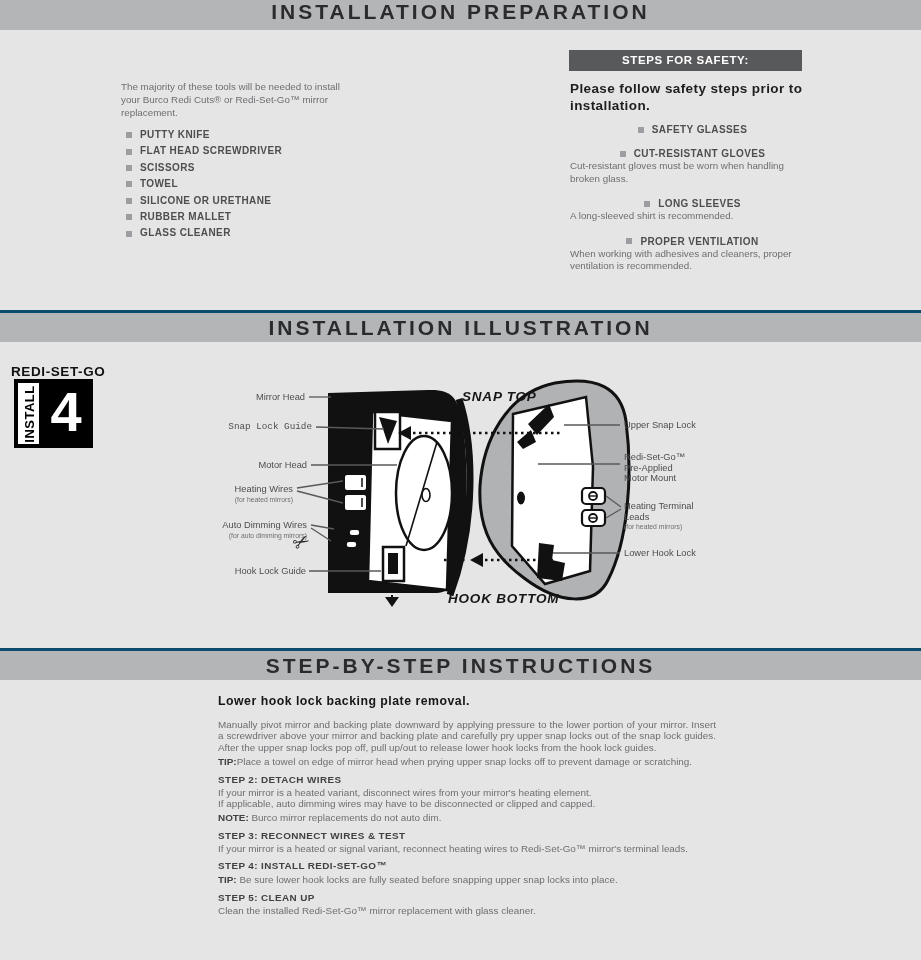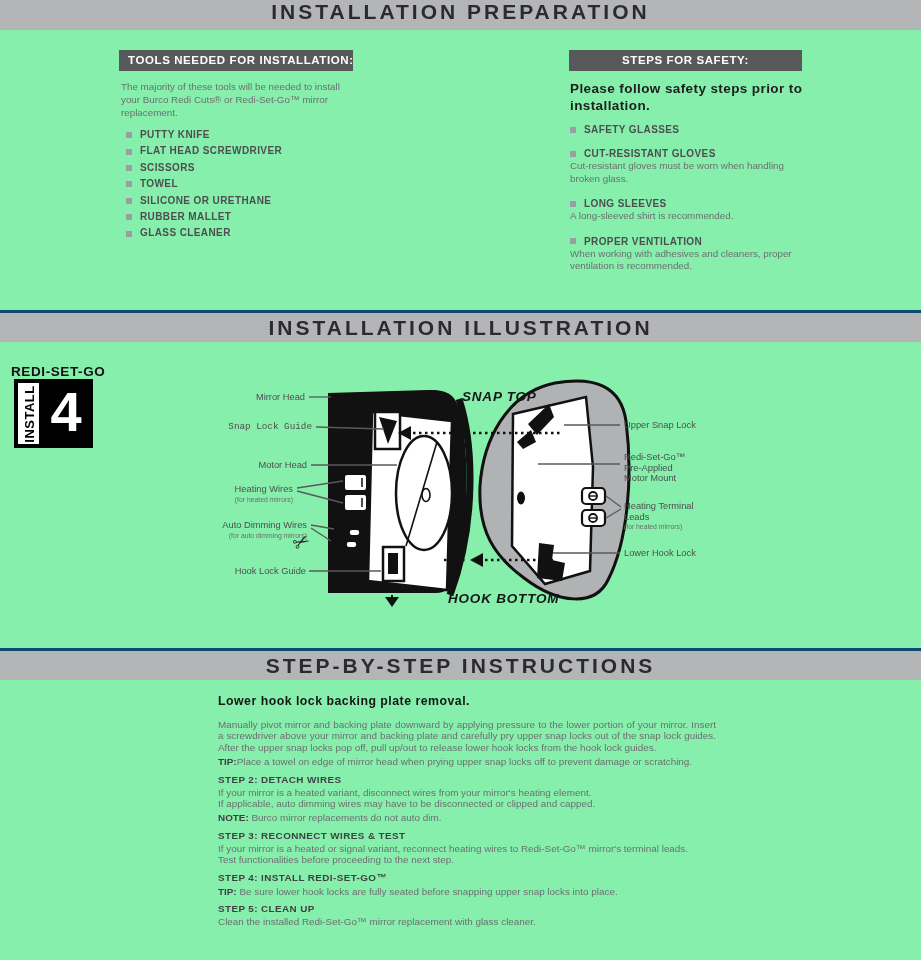--- a/index.html
+++ b/index.html
@@ -1,21 +1,21 @@
 <!DOCTYPE html>
 <html><head>
 <meta charset="utf-8">
 <style>
   * { margin:0; padding:0; box-sizing:border-box; }
   html,body { width:921px; height:960px; }
   body {
     font-family:"Liberation Sans", sans-serif;
     background:#ffffff; color:#6d6e71; position:relative; overflow:hidden;
   }
-  .page { position:absolute; left:0; top:0; width:921px; height:960px; background:#86efac; }
+  .page { position:absolute; left:0; top:0; width:921px; height:960px; background:#e5e5e5; }
 
   
   .section-bar {
     position:absolute; left:0; width:921px; height:32px;
     background:#b4b5b7; border-top:3px solid #0c4a6e;
     text-align:center; overflow:hidden;
   }
   .section-bar .bar-title {
     font-weight:bold; font-size:21px; letter-spacing:3px; color:#2b2b2d;
     line-height:30px; white-space:nowrap;
@@ -51,21 +51,21 @@
 
   
   .safety-intro {
     position:absolute; left:570px; top:81px; width:240px;
     font-size:13.5px; font-weight:bold; color:#1e1e1f; line-height:16.5px; letter-spacing:0.4px;
   }
   .safety-items { position:absolute; left:570px; top:124px; width:245px; }
   .safety-item { margin-bottom:13px; }
   .safety-item .si-title {
     font-size:10px; font-weight:bold; color:#4d4e50; letter-spacing:0.4px;
-    display:flex; align-items:center; margin-bottom:1px;
+    display:flex; align-items:center; margin-bottom:1px;justify-content:center;
   }
   .safety-item .si-desc { font-size:9.8px; line-height:12.6px; color:#6d6e71; }
 
   
   #illustration-area { position:absolute; left:0; top:345px; width:921px; height:303px;padding-left:32px; }
   #diagram-svg { position:absolute; left:0; top:0; }
 
   .brand-label {
     position:absolute; left:11px; top:19px; font-size:13.5px; font-weight:bold;
     color:#111; letter-spacing:0.6px;
@@ -119,21 +119,20 @@
 </style>
 </head>
 <body>
 
 <div class="page">
 
   <div class="section-bar" id="bar-top">
     <div class="bar-title">INSTALLATION PREPARATION</div>
   </div>
 
-  <div class="col-header" id="tools-header">TOOLS NEEDED FOR INSTALLATION:</div>
   <div class="tools-intro">The majority of these tools will be needed to install your Burco Redi Cuts® or Redi-Set-Go™ mirror replacement.</div>
   <ul class="tools-list">
     <li>
         <span class="sq-bullet"></span>
         <span>PUTTY KNIFE</span>
       </li>
     <li>
         <span class="sq-bullet"></span>
         <span>FLAT HEAD SCREWDRIVER</span>
       </li>
@@ -317,21 +316,20 @@
     <div class="step-body">Manually pivot mirror and backing plate downward by applying pressure to the lower portion of your mirror. Insert a screwdriver above your mirror and backing plate and carefully pry upper snap locks out of the snap lock guides. After the upper snap locks pop off, pull up/out to release lower hook locks from the hook lock guides.</div>
     <div class="step-note"><span class="inline-bold">TIP:</span><span>Place a towel on edge of mirror head when prying upper snap locks off to prevent damage or scratching.</span></div>
 
     <div class="step-title">STEP 2: DETACH WIRES</div>
     <div class="step-line">If your mirror is a heated variant, disconnect wires from your mirror's heating element.</div>
     <div class="step-line">If applicable, auto dimming wires may have to be disconnected or clipped and capped.</div>
     <div class="step-note"><span class="inline-bold">NOTE:</span> <span>Burco mirror replacements do not auto dim.</span></div>
 
     <div class="step-title">STEP 3: RECONNECT WIRES &amp; TEST</div>
     <div class="step-line">If your mirror is a heated or signal variant, reconnect heating wires to Redi-Set-Go™ mirror's terminal leads.</div>
-    <div class="step-line">Test functionalities before proceeding to the next step.</div>
 
     <div class="step-title">STEP 4: INSTALL REDI-SET-GO™</div>
     <div class="step-note"><span class="inline-bold">TIP:</span> <span>Be sure lower hook locks are fully seated before snapping upper snap locks into place.</span></div>
 
     <div class="step-title">STEP 5: CLEAN UP</div>
     <div class="step-line">Clean the installed Redi-Set-Go™ mirror replacement with glass cleaner.</div>
   </div>
 
 </div>
 

